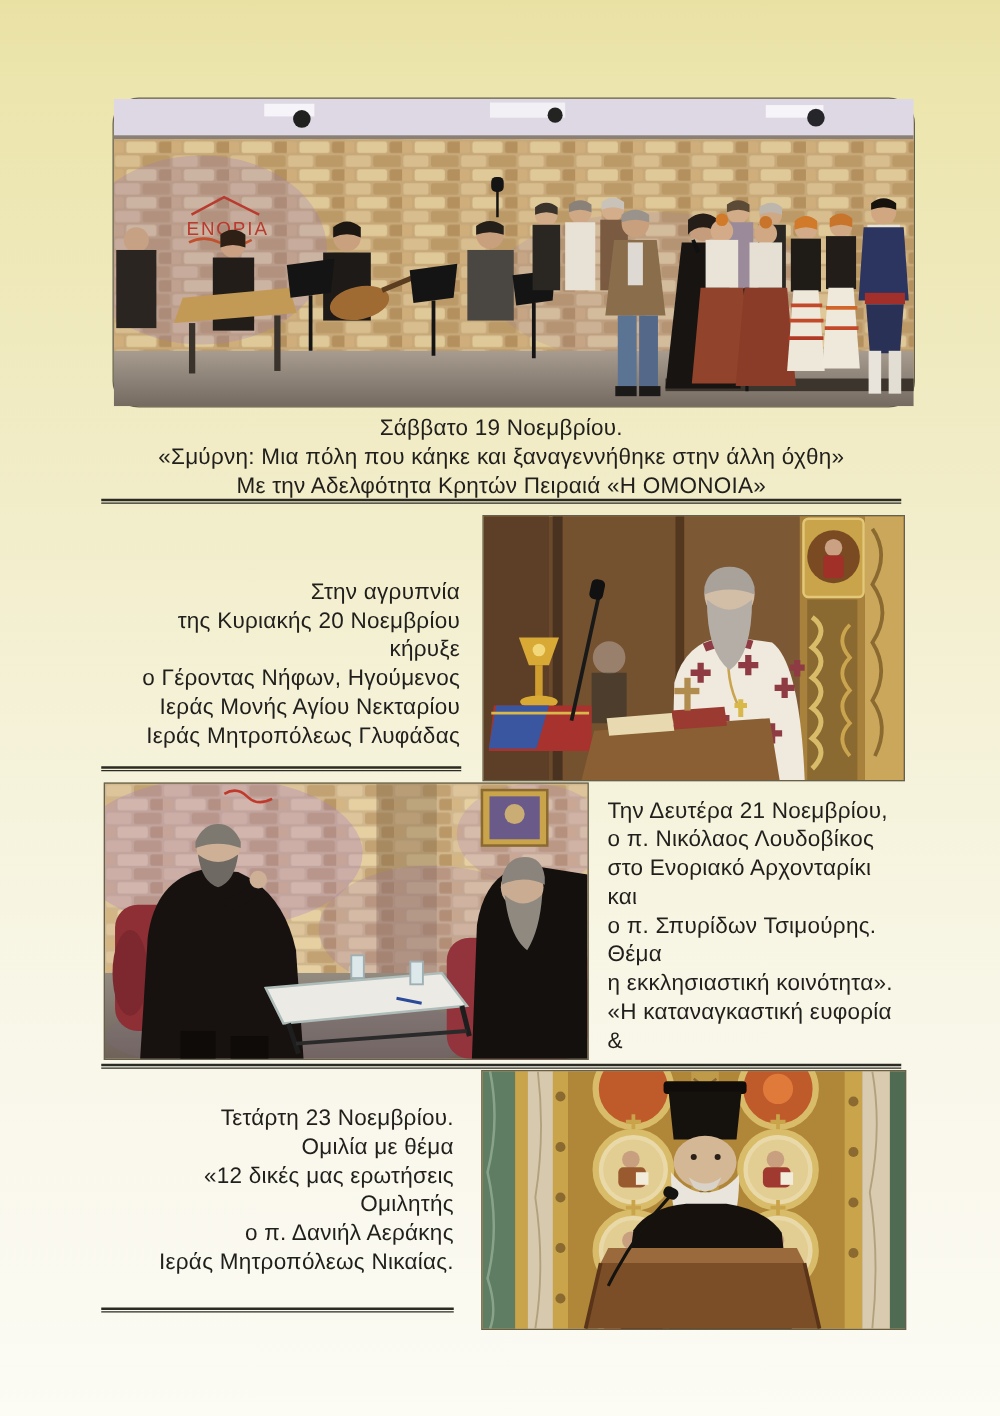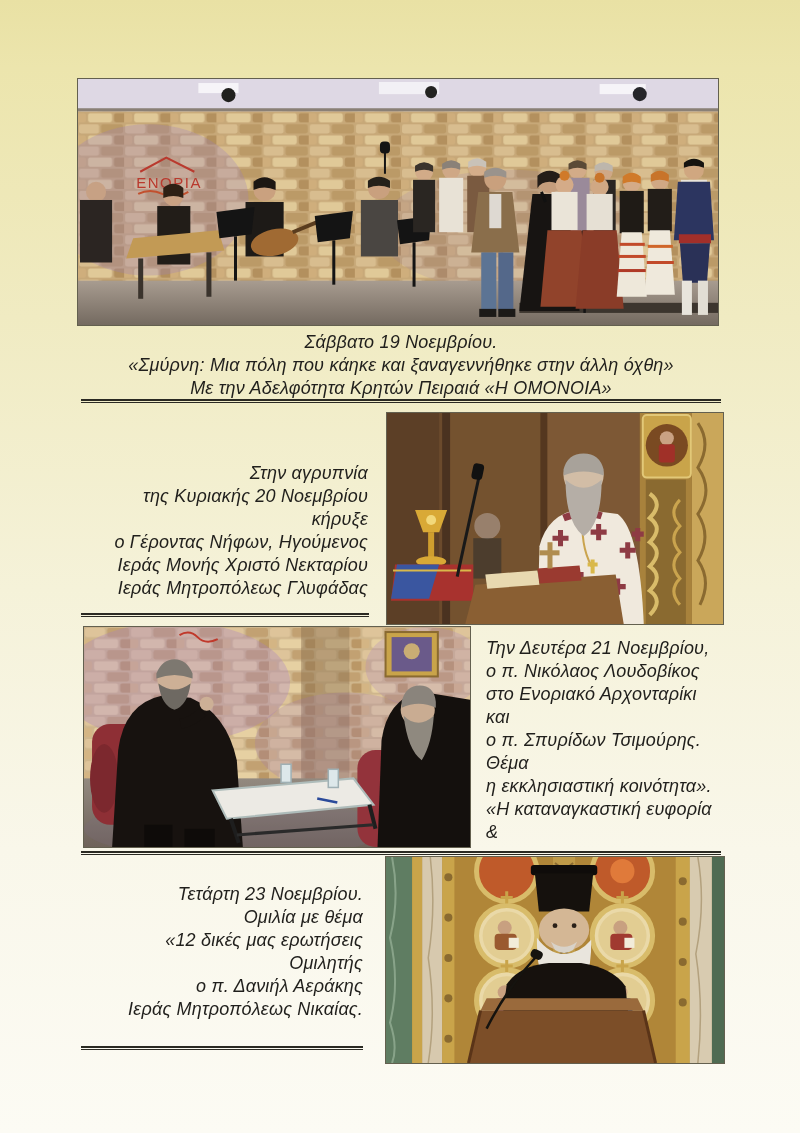--- a/index.html
+++ b/index.html
@@ -1,34 +1,34 @@
 <!DOCTYPE html>
 <html><head>
 <meta charset="utf-8">
 <style>
   html,body{margin:0;padding:0;background:#fff;}
   .page{
     position:relative;width:800px;height:1133px;overflow:hidden;
     background:linear-gradient(180deg,#e9e1a4 0%,#ece5ad 6%,#f0ebc2 28%,#f5f2d9 52%,#f9f7ea 75%,#fcfbf4 100%);
     font-family:"Liberation Sans",sans-serif;
   }
-  .txt{position:absolute;font-style:italic;color:#201f1c;font-size:18px;line-height:23px;letter-spacing:.2px;}
+  .txt{position:absolute;color:#201f1c;font-size:18px;line-height:23px;letter-spacing:.2px;}
   .txt.center{text-align:center}
   .txt.right{text-align:right}
   .txt.left{text-align:left}
   .rule{position:absolute;height:1px;border-top:2px solid #2b2a23;border-bottom:1px solid #2b2a23;background:transparent;}
   .photo{position:absolute;border:1px solid #63604f;background:#c7a878;}
   .photo svg{display:block;width:100%;height:100%;}
 </style>
 </head>
 <body>
 
 <div class="page">
 
-  <div class="photo" style="left:77px;top:78px;width:640px;height:246px;">
+  <div class="photo" style="left:90px;top:78px;width:640px;height:246px;border-radius:21px;">
     <svg viewBox="0 0 638 244" preserveAspectRatio="none">
       <defs>
         <pattern id="stone1" width="46" height="22" patternUnits="userSpaceOnUse">
           <rect width="46" height="22" fill="#c7a878"></rect>
           <rect x="1" y="1" width="20" height="9" rx="2" fill="#d8bd8f"></rect>
           <rect x="23" y="1" width="22" height="9" rx="2" fill="#bb9a67"></rect>
           <rect x="-8" y="12" width="16" height="9" rx="2" fill="#cfae7c"></rect>
           <rect x="10" y="12" width="24" height="9" rx="2" fill="#e0c998"></rect>
           <rect x="36" y="12" width="14" height="9" rx="2" fill="#b3905e"></rect>
         </pattern>
@@ -150,21 +150,21 @@
     <div>Με την Αδελφότητα Κρητών Πειραιά «Η ΟΜΟΝΟΙΑ»</div>
   </div>
 
   <div class="rule" style="left:81px;top:399px;width:640px;"></div>
 
   <div class="txt right" style="left:60px;top:462px;width:308px;">
     <div>Στην αγρυπνία</div>
     <div>της Κυριακής 20 Νοεμβρίου</div>
     <div>κήρυξε</div>
     <div>ο Γέροντας  Νήφων, Ηγούμενος</div>
-    <div>Ιεράς Μονής Χριστό Νεκταρίου</div>
+    <div>Ιεράς Μονής Αγίου Νεκταρίου</div>
     <div>Ιεράς Μητροπόλεως Γλυφάδας</div>
   </div>
 
   <div class="photo" style="left:386px;top:412px;width:336px;height:211px;">
     <svg viewBox="0 0 335 209" preserveAspectRatio="none">
       <rect width="335" height="209" fill="#6b4a2c"></rect>
       <rect x="0" y="0" width="52" height="209" fill="#5c3f26"></rect>
       <rect x="55" y="0" width="8" height="209" fill="#4a3220"></rect>
       <rect x="63" y="0" width="90" height="209" fill="#74522f"></rect>
       <rect x="153" y="0" width="7" height="209" fill="#54371f"></rect>

